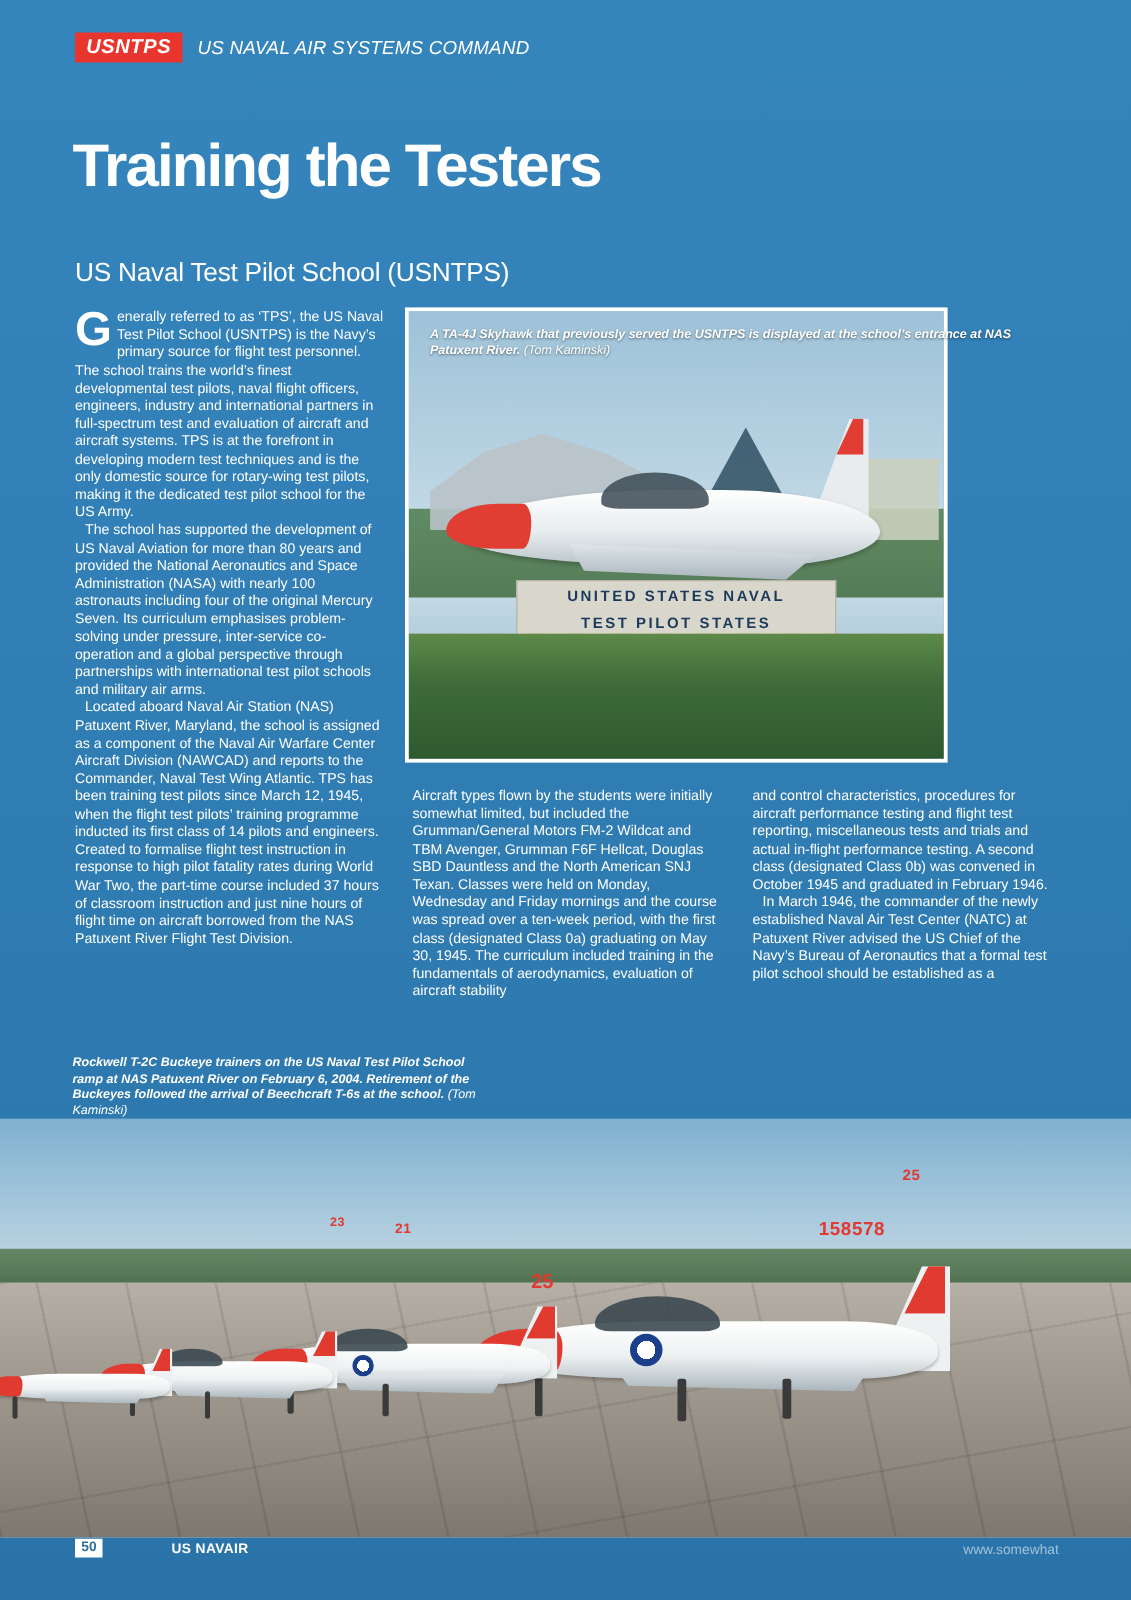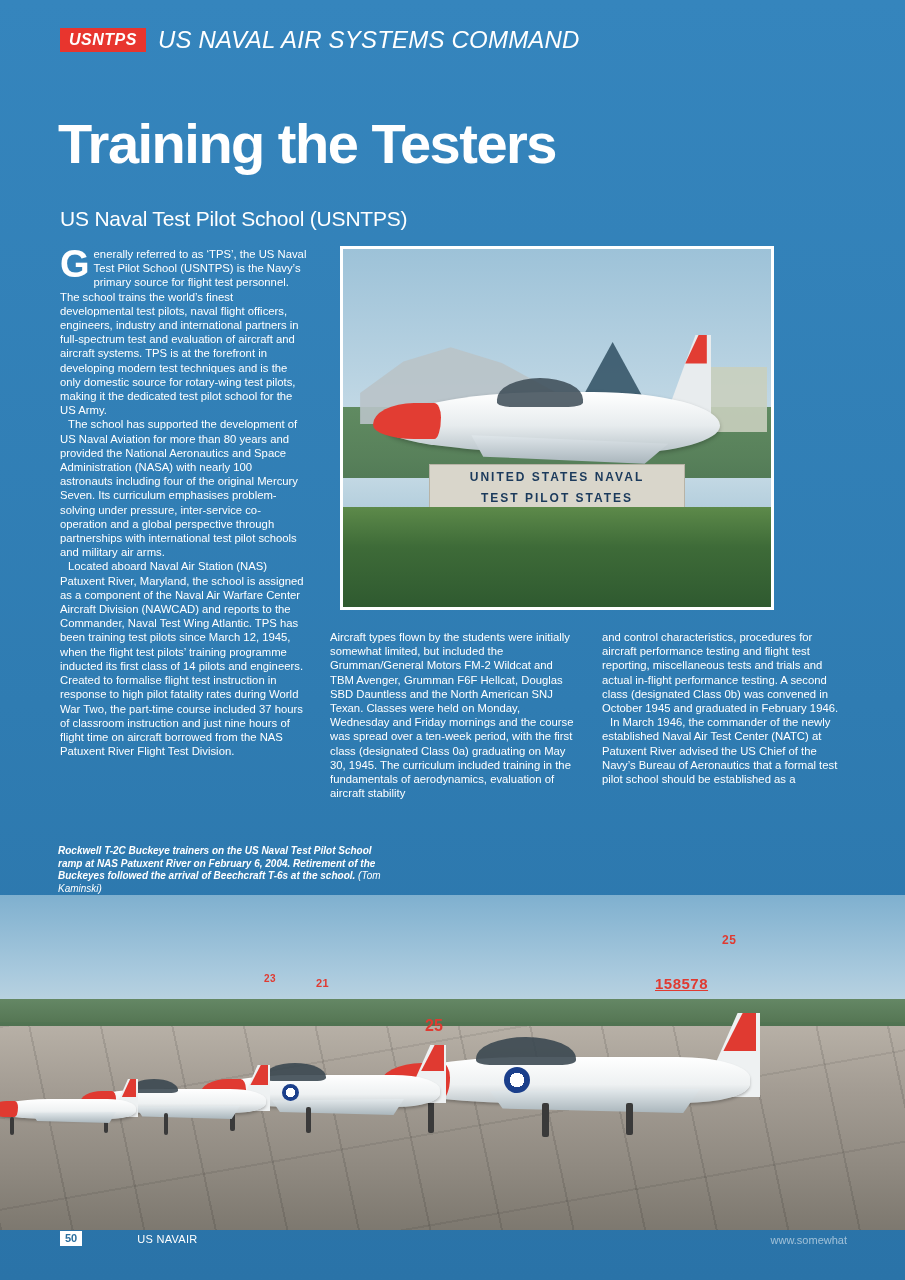--- a/index.html
+++ b/index.html
@@ -32,31 +32,31 @@
     font-weight: bold;
     font-style: italic;
     font-size: 16px;
     letter-spacing: 0.5px;
     padding: 4px 9px 4px 9px;
     line-height: 1;
   }
   .masthead-text {
     color: #ffffff;
     font-style: italic;
-    font-size: 24px;
+    font-size: 15px;
     letter-spacing: 0.2px;
   }
 
   
   .main-title {
     position: absolute;
     left: 58px; top: 78px;
     width: 820px;
     color: #ffffff;
-    font-size: 56px;
+    font-size: 48px;
     font-weight: bold;
     letter-spacing: -1.5px;
     line-height: 1;
   }
   .subtitle {
     position: absolute;
     left: 60px; top: 190px;
     color: #ffffff;
     font-size: 21px;
     font-weight: normal;
@@ -83,21 +83,21 @@
     font-size: 38px;
     line-height: 30px;
     font-weight: bold;
     padding: 2px 4px 0 0;
     color: #ffffff;
   }
 
   
   .photo-top {
     position: absolute;
-    left: 340px; top: 246px;
+    left: 324px; top: 246px;
     width: 434px; height: 364px;
     border: 3px solid #ffffff;
     overflow: hidden;
     background: #8fb6cf;
   }
   .photo-top .sky {
     position: absolute; inset: 0;
     background: linear-gradient(180deg, #9dc2d8 0%, #b9d3e2 35%, #cddfe9 58%, #b5cfdd 72%, #6f8f63 100%);
   }
   .photo-top .treeline {
@@ -300,21 +300,21 @@
   .pagenum {
     background: #ffffff;
     color: #2b6f9f;
     font-weight: bold;
     font-size: 11px;
     padding: 2px 5px;
     line-height: 1;
   }
   .footer-label {
     color: #ffffff;
-    font-weight: normal;
+    font-weight: bold;
     font-size: 11px;
     letter-spacing: .3px;
     padding-left: 48px;
   }
   .footer-url {
     position: absolute;
     right: 58px; bottom: 34px;
     color: rgba(255,255,255,.55);
     font-size: 11px;
   }
@@ -352,20 +352,24 @@
     <div class="jet-nose"></div>
     <div class="jet-canopy"></div>
     <div class="jet-wing"></div>
     <div class="sign">
       <span>UNITED STATES NAVAL</span>
       <span>TEST PILOT STATES</span>
     </div>
     <div class="flowers"></div>
     <div class="hedge"></div>
   </div>
+  <div class="caption-top">
+    <span>A TA-4J Skyhawk that previously served the USNTPS is displayed at the school’s entrance at NAS Patuxent River.</span>
+    <span class="credit">(Tom Kaminski)</span>
+  </div>
 
   <div class="col col-2">
     <p>Aircraft types flown by the students were initially somewhat limited, but included the Grumman/General Motors FM-2 Wildcat and TBM Avenger, Grumman F6F Hellcat, Douglas SBD Dauntless and the North American SNJ Texan. Classes were held on Monday, Wednesday and Friday mornings and the course was spread over a ten-week period, with the first class (designated Class 0a) graduating on May 30, 1945. The curriculum included training in the fundamentals of aerodynamics, evaluation of aircraft stability</p>
   </div>
 
   <div class="col col-3">
     <p>and control characteristics, procedures for aircraft performance testing and flight test reporting, miscellaneous tests and trials and actual in-flight performance testing. A second class (designated Class 0b) was convened in October 1945 and graduated in February 1946.</p>
     <p>In March 1946, the commander of the newly established Naval Air Test Center (NATC) at Patuxent River advised the US Chief of the Navy’s Bureau of Aeronautics that a formal test pilot school should be established as a</p>
   </div>
 
@@ -384,21 +388,21 @@
       <div class="tailred" style="left:302px; bottom:92px; width:74px; height:38px;"></div>
       <div class="fuselage" style="left:10px; bottom:40px; width:360px; height:46px;"></div>
       <div class="nose" style="left:0px; bottom:44px; width:70px; height:36px;"></div>
       <div class="canopy" style="left:96px; bottom:78px; width:100px; height:28px;"></div>
       <div class="wing" style="left:110px; bottom:30px; width:210px; height:24px;"></div>
       <div class="roundel" style="left:124px; bottom:50px; width:26px; height:26px;"></div>
       <div class="gear" style="left:48px; bottom:10px; width:6px; height:32px;"></div>
       <div class="gear" style="left:162px; bottom:6px; width:7px; height:34px;"></div>
       <div class="gear" style="left:246px; bottom:8px; width:7px; height:32px;"></div>
     </div>
-    <div class="tailnum" style="left:655px; top:80px;text-decoration:underline;">158578</div>
+    <div class="tailnum" style="left:655px; top:80px;">158578</div>
     <div class="sidenum" style="left:425px; top:122px;">25</div>
     <div class="tailnum" style="left:722px; top:38px; font-size:12px;">25</div>
     <div class="tailnum" style="left:316px; top:82px; font-size:11px;">21</div>
     <div class="tailnum" style="left:264px; top:78px; font-size:10px;text-align:center;">23</div>
 
     <div class="plane" style="left:200px; width:260px; height:120px;">
       <div class="tail" style="left:190px; bottom:40px; width:56px; height:58px;"></div>
       <div class="tailred" style="left:192px; bottom:72px; width:52px; height:26px;"></div>
       <div class="fuselage" style="left:8px; bottom:36px; width:232px; height:32px;"></div>
       <div class="nose" style="left:0px; bottom:38px; width:46px; height:26px;"></div>

